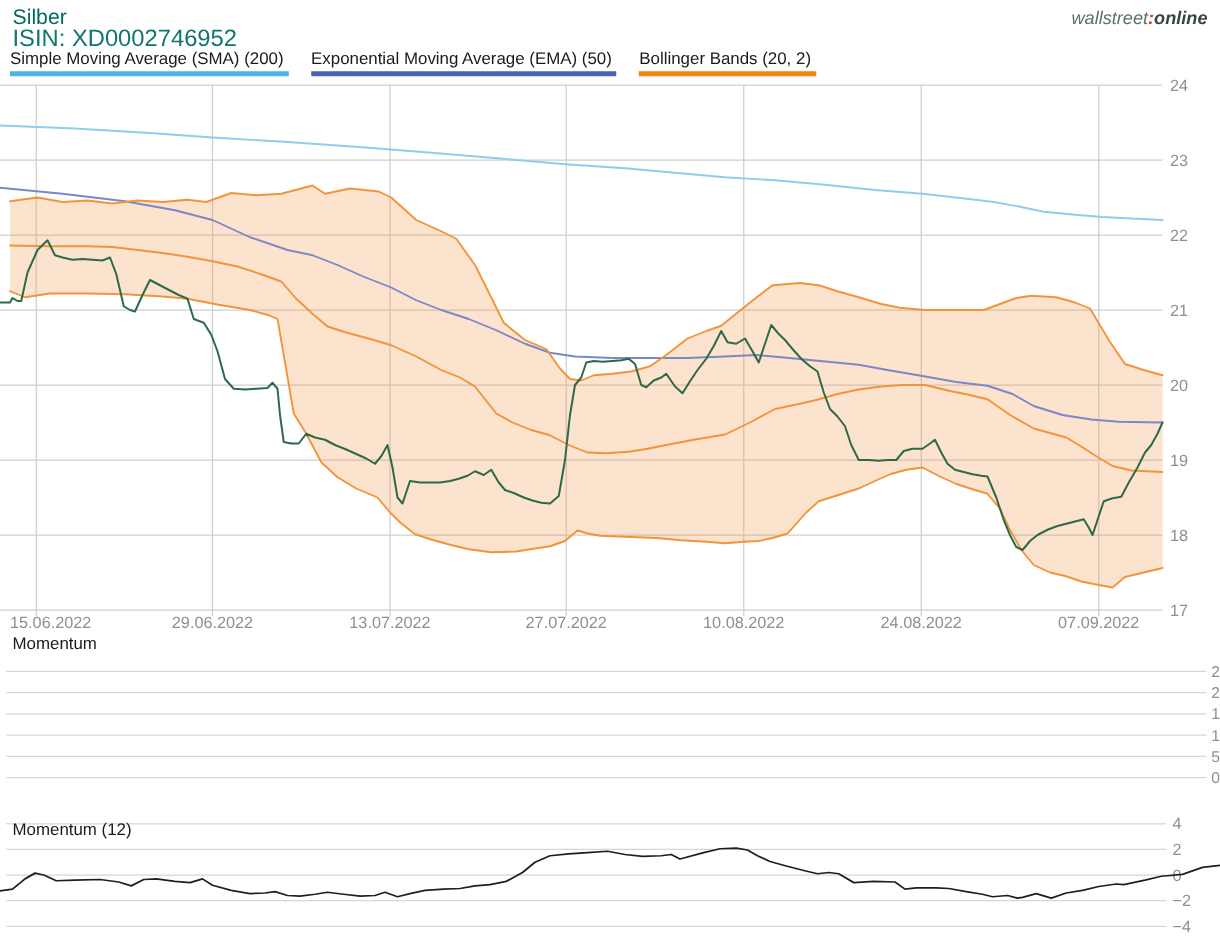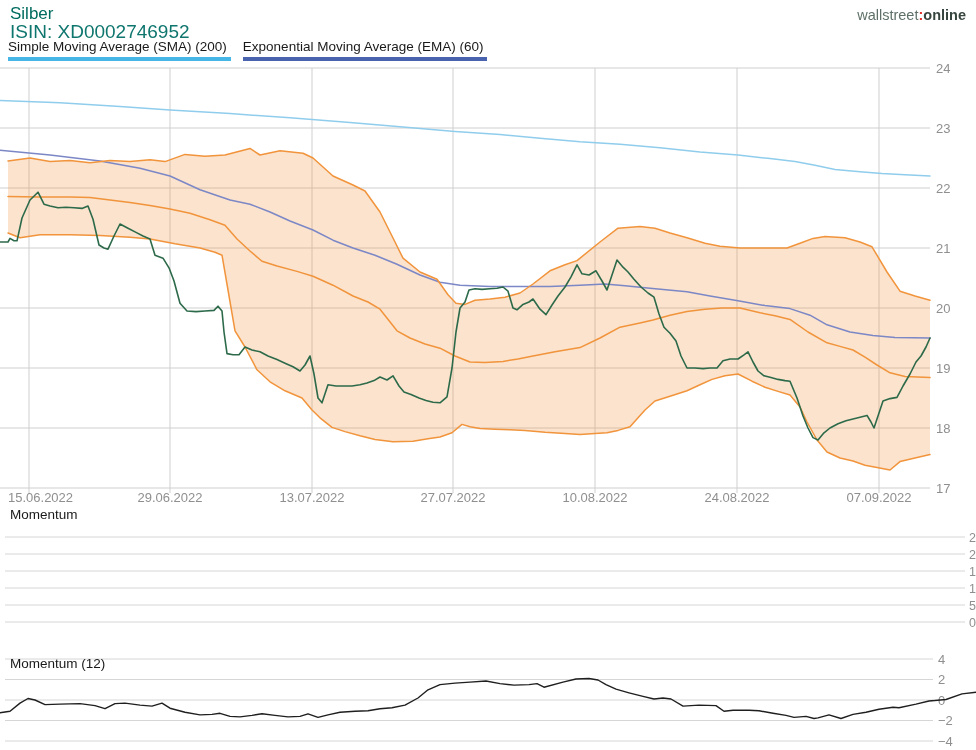--- a/index.html
+++ b/index.html
@@ -2,45 +2,46 @@
 <html><head>
 <meta charset="utf-8">
 <style>
   html,body{margin:0;padding:0;background:#fff;}
   body{width:976px;height:750px;position:relative;overflow:hidden;
        font-family:"Liberation Sans",sans-serif;}
   #chart-svg{position:absolute;left:0;top:0;z-index:1;}
   .hdr{position:absolute;left:10px;top:4px;z-index:3;}
   .title{color:#006B5F;font-weight:normal;font-size:17px;line-height:20px;}
   .isin{color:#0f766e;font-weight:normal;font-size:19px;line-height:16px;}
-  .logo{position:absolute;right:10px;top:7px;z-index:3;font-size:14.5px;}
+  .logo{position:absolute;right:10px;top:7px;z-index:3;font-size:14.5px;font-style:italic;}
   .logo .lg1{color:#5E7068;}
   .logo .lg2{color:#E3312B;font-weight:bold;}
   .logo .lg3{color:#37453F;font-weight:bold;}
-  .legend{position:absolute;left:8px;top:39px;z-index:3;display:flex;gap:12px;}
+  .legend{position:absolute;left:8px;top:39px;z-index:3;display:flex;gap:18px;}
   .legend-item{font-size:13.5px;color:#1a1a1a;padding:0 4px 3px 0;
                border-bottom:4px solid #999;white-space:nowrap;cursor:pointer;}
   .section-title{position:absolute;left:10px;z-index:3;font-size:13.5px;color:#1a1a1a;}
   #vol-title{top:507px;}
   #mom-title{top:656px;}
   svg text{font-family:"Liberation Sans",sans-serif;}
 </style>
 </head>
 <body>
 
 <div class="hdr">
   <div class="title">Silber</div>
   <div class="isin">ISIN: XD0002746952</div>
 </div>
 
 <div class="logo"><span class="lg1">wallstreet</span><span class="lg2">:</span><span class="lg3">online</span></div>
 
 <div class="legend">
   <div class="legend-item" style="border-bottom-color: rgb(69, 182, 230);"><span>Simple Moving Average (SMA) (200)</span></div>
-  <div class="legend-item" style="border-bottom-color: rgb(74, 99, 175);"><span>Exponential Moving Average (EMA) (60)</span></div>
+  <div class="legend-item" style="border-bottom-color: rgb(74, 99, 175);"><span>Exponential Moving Average (EMA) (50)</span></div>
+  <div class="legend-item" style="border-bottom-color: rgb(240, 133, 17);"><span>Bollinger Bands (20, 2)</span></div>
 </div>
 
 <div class="section-title" id="vol-title">Momentum</div>
 <div class="section-title" id="mom-title">Momentum (12)</div>
 
 <svg id="chart-svg" width="976" height="750">
     <g>
       <line x1="0" y1="68" x2="930" y2="68" stroke="#CFCFCF" stroke-width="1"></line>
       <text x="936" y="72.5" text-anchor="start" font-size="13" fill="#8F8F8F">24</text>
       <line x1="0" y1="128" x2="930" y2="128" stroke="#CFCFCF" stroke-width="1"></line>

